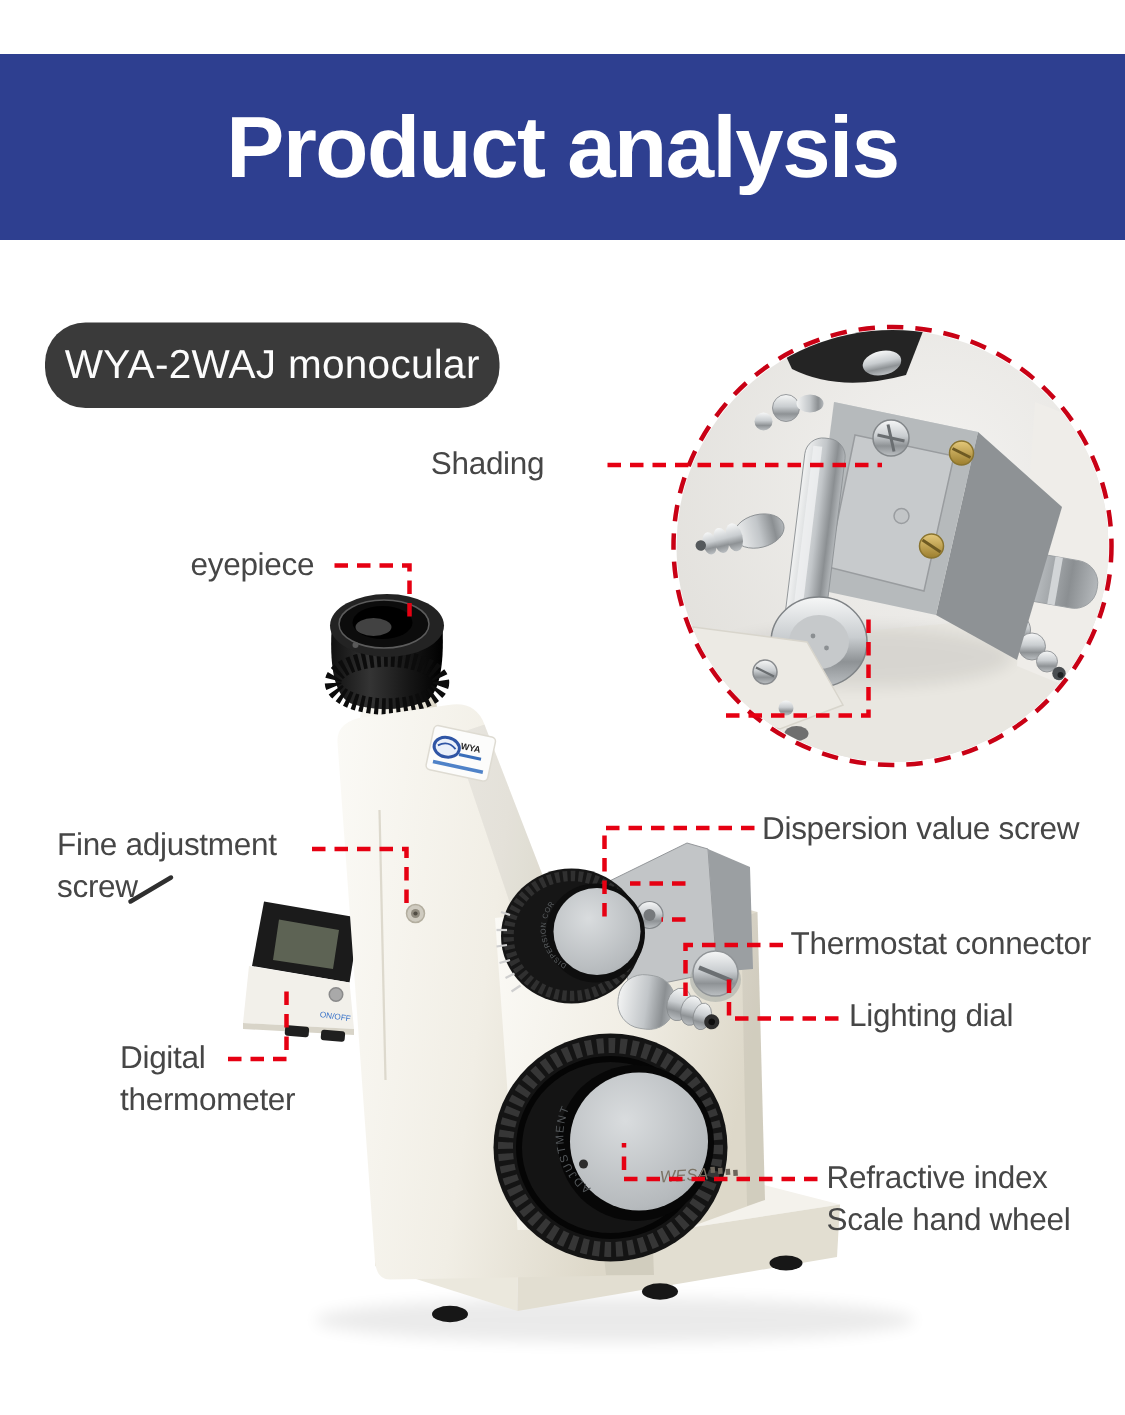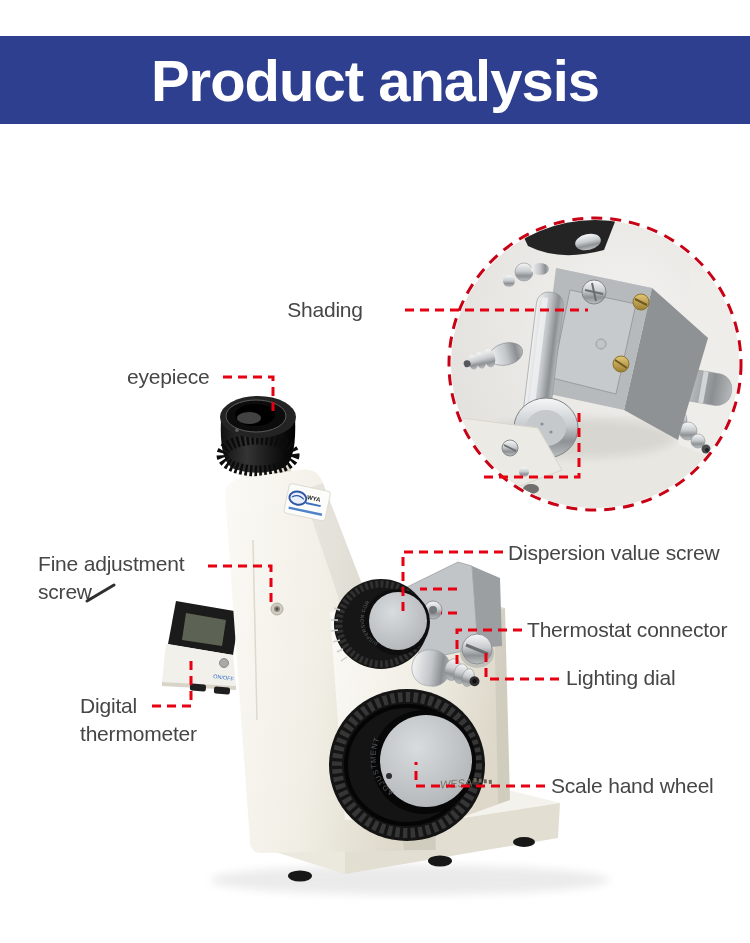--- a/index.html
+++ b/index.html
@@ -1,38 +1,41 @@
 <!DOCTYPE html>
 <html><head>
 <meta charset="utf-8">
 <style>
   html,body{margin:0;padding:0;background:#ffffff;}
   .page{position:relative;width:750px;height:943px;background:#fff;overflow:hidden;
         font-family:"Liberation Sans",sans-serif;}
-  .banner{position:absolute;left:0;top:36px;width:750px;height:88px;background:#2e3f90;
+  .banner{position:absolute;left:0;top:36px;width:750px;height:124px;background:#2e3f90;
           display:flex;align-items:center;justify-content:center;}
   .banner h1{margin:0;font-size:58px;font-weight:700;color:#ffffff;letter-spacing:-1px;}
   .badge{position:absolute;left:30px;top:215px;width:303px;height:57px;background:#3a3a3a;
          border-radius:27px;display:flex;align-items:center;justify-content:center;}
   .badge span{color:#fcfcfc;font-size:27px;letter-spacing:0.2px;}
   .art{position:absolute;left:0;top:0;width:750px;height:943px;}
   .lbl{position:absolute;font-size:21px;line-height:26px;color:#464646;letter-spacing:-0.2px;
        white-space:nowrap;}
   .lbl.two{line-height:28px;}
   .lbl.right{text-align:center;}
 </style>
 </head>
 <body>
 
 <div class="page">
 
   <div class="banner">
     <h1>Product analysis</h1>
   </div>
 
+  <div class="badge">
+    <span>WYA-2WAJ monocular</span>
+  </div>
 
   <svg class="art" viewBox="0 0 750 943">
     <defs>
       <linearGradient id="bodyGrad" x1="0" y1="0" x2="1" y2="0.25">
         <stop offset="0" stop-color="#fbfaf6"></stop>
           <stop offset="0.55" stop-color="#f1eee5"></stop>
         <stop offset="1" stop-color="#ddd8c9"></stop>
       </linearGradient>
       <linearGradient id="chrome" x1="0" y1="0" x2="0" y2="1">
         <stop offset="0" stop-color="#f6f7f7"></stop>
@@ -308,16 +311,17 @@
   <div class="lbl" style="left:566px;top:665px;">
     <span>Lighting dial</span>
   </div>
 
   <div class="lbl two" style="left:80px;top:692px;">
     <div>Digital</div>
     <div>thermometer</div>
   </div>
 
   <div class="lbl two" style="left:551px;top:772px;">
+    <div>Refractive index</div>
     <div>Scale hand wheel</div>
   </div>
 
 </div>
 
 </body></html>

